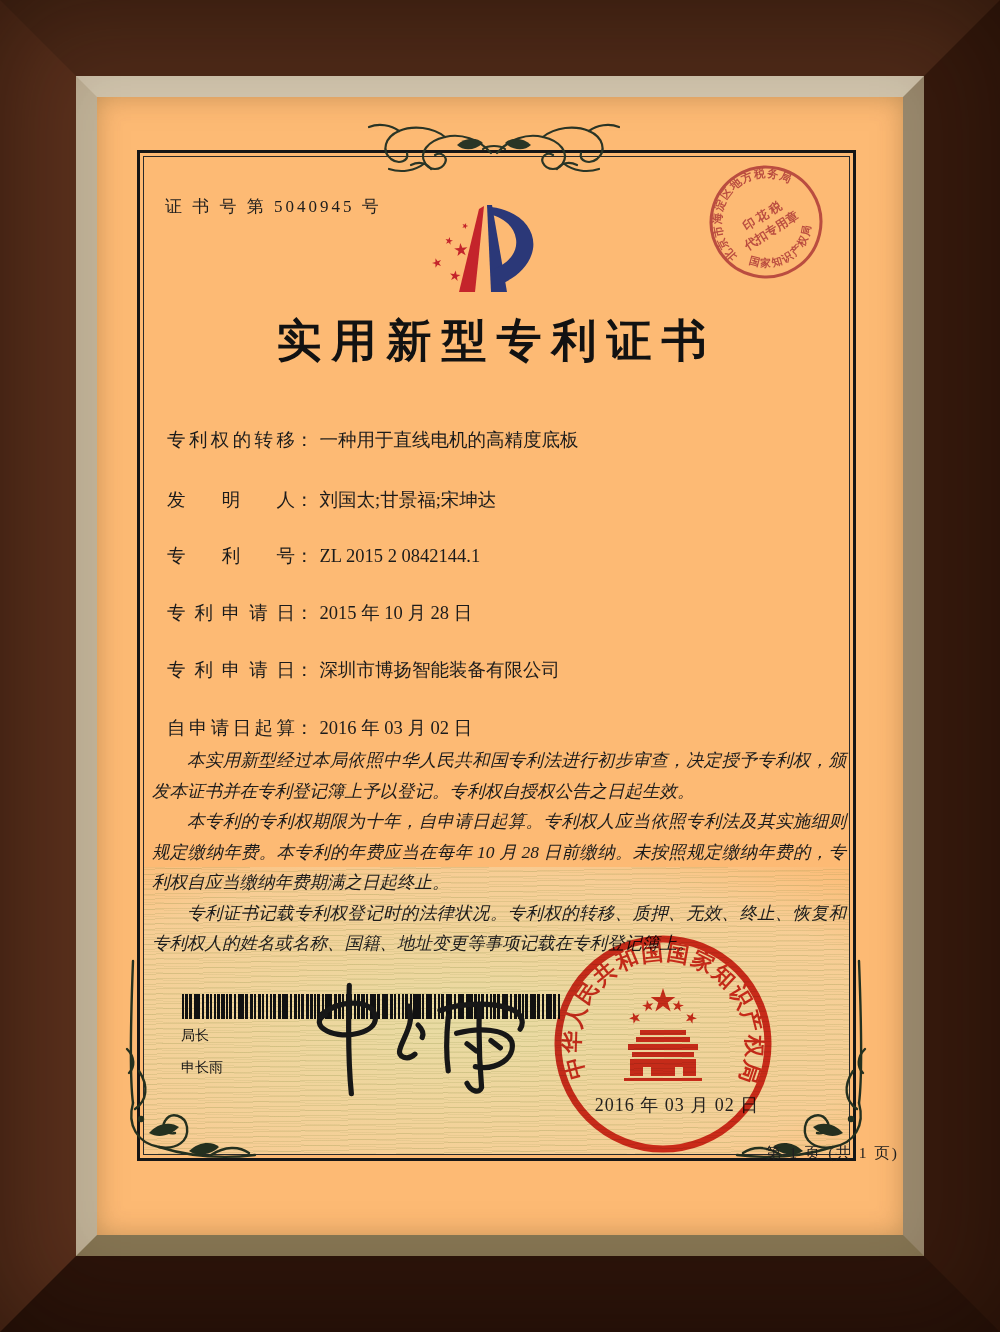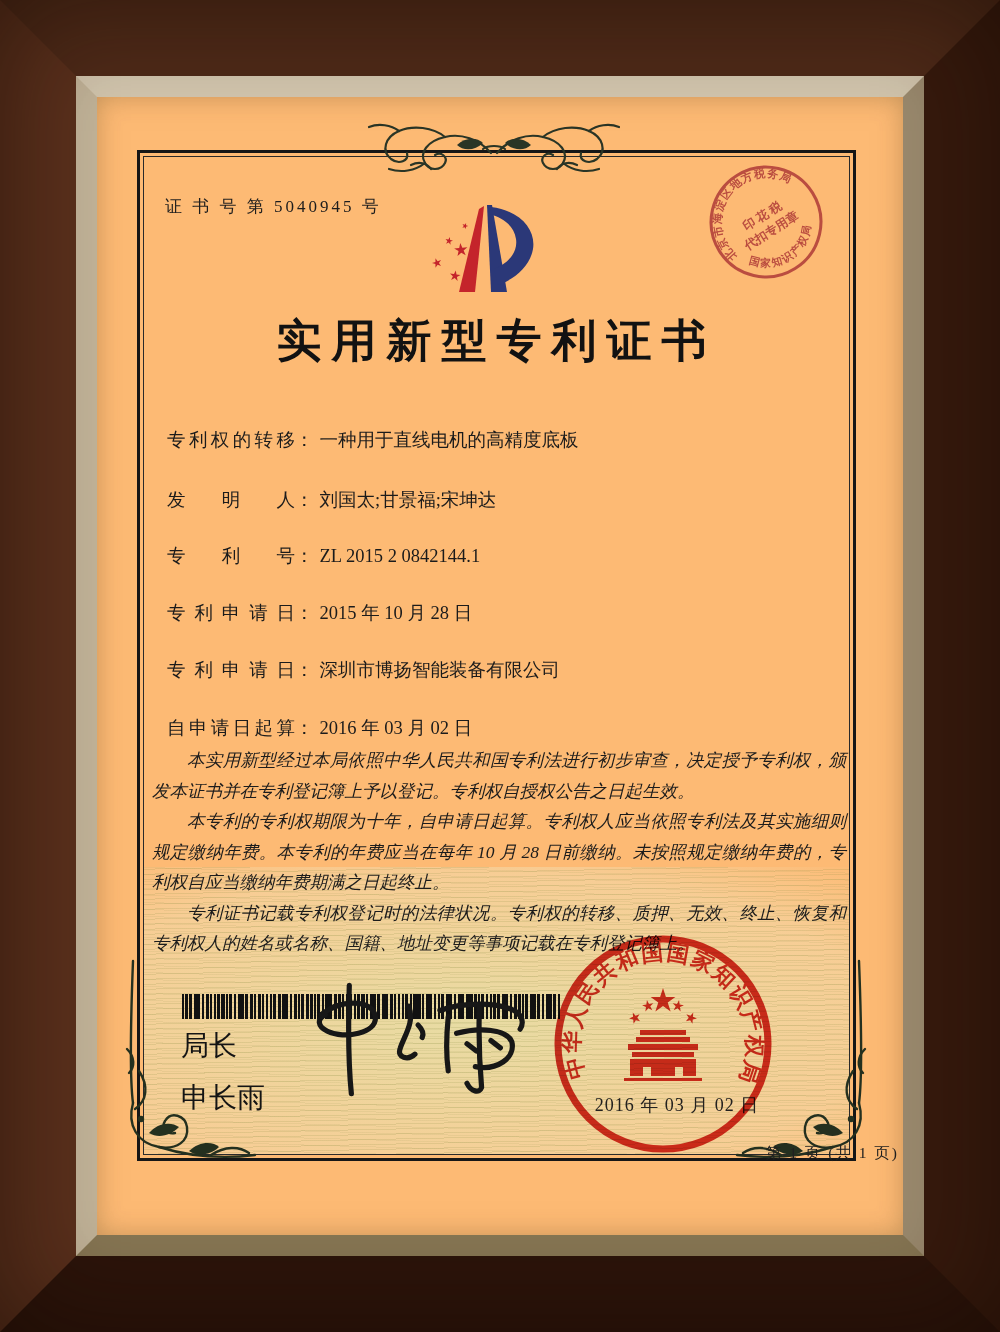--- a/index.html
+++ b/index.html
@@ -51,21 +51,21 @@
     font-size:17.5px;line-height:30.5px;color:#1c1c1c;text-align:justify;font-style:italic;}
   .paragraphs p{margin:0;text-indent:2em;}
   .barcode{position:absolute;left:85px;top:897px;width:378px;height:25px;z-index:3;
     background:
       repeating-linear-gradient(90deg,#111 0 2px,rgba(0,0,0,0) 2px 4px),
       repeating-linear-gradient(90deg,#111 0 1px,rgba(0,0,0,0) 1px 7px),
       repeating-linear-gradient(90deg,rgba(0,0,0,0) 0 3px,#111 3px 5px,rgba(0,0,0,0) 5px 11px),
       repeating-linear-gradient(90deg,#111 0 1px,rgba(0,0,0,0) 1px 13px);
   }
   .issuer{position:absolute;left:84px;top:930px;z-index:3;color:#141414;
-    font-family:"Liberation Sans","DejaVu Sans",sans-serif;font-size:28px;font-weight:500;}
+    font-family:"Liberation Sans","DejaVu Sans",sans-serif;font-size:14px;font-weight:500;}
   .issuer div{margin-bottom:14px;}
   .signature{position:absolute;left:195px;top:878px;z-index:3;}
   .seal-date{position:absolute;left:470px;top:996px;width:220px;text-align:center;z-index:3;
     font-size:18px;letter-spacing:1px;color:#23211f;}
   .pagination{position:absolute;left:0;width:780px;top:1046px;text-align:right;z-index:3;
     font-size:15.5px;letter-spacing:2px;color:#202020;margin-left:22px;}
   
   .logo{position:absolute;left:330px;top:100px;z-index:3;}
   .tax-stamp{position:absolute;left:608px;top:64px;z-index:5;opacity:.92;}
   .big-seal{position:absolute;left:451px;top:832px;z-index:5;mix-blend-mode:multiply;opacity:.93;}

